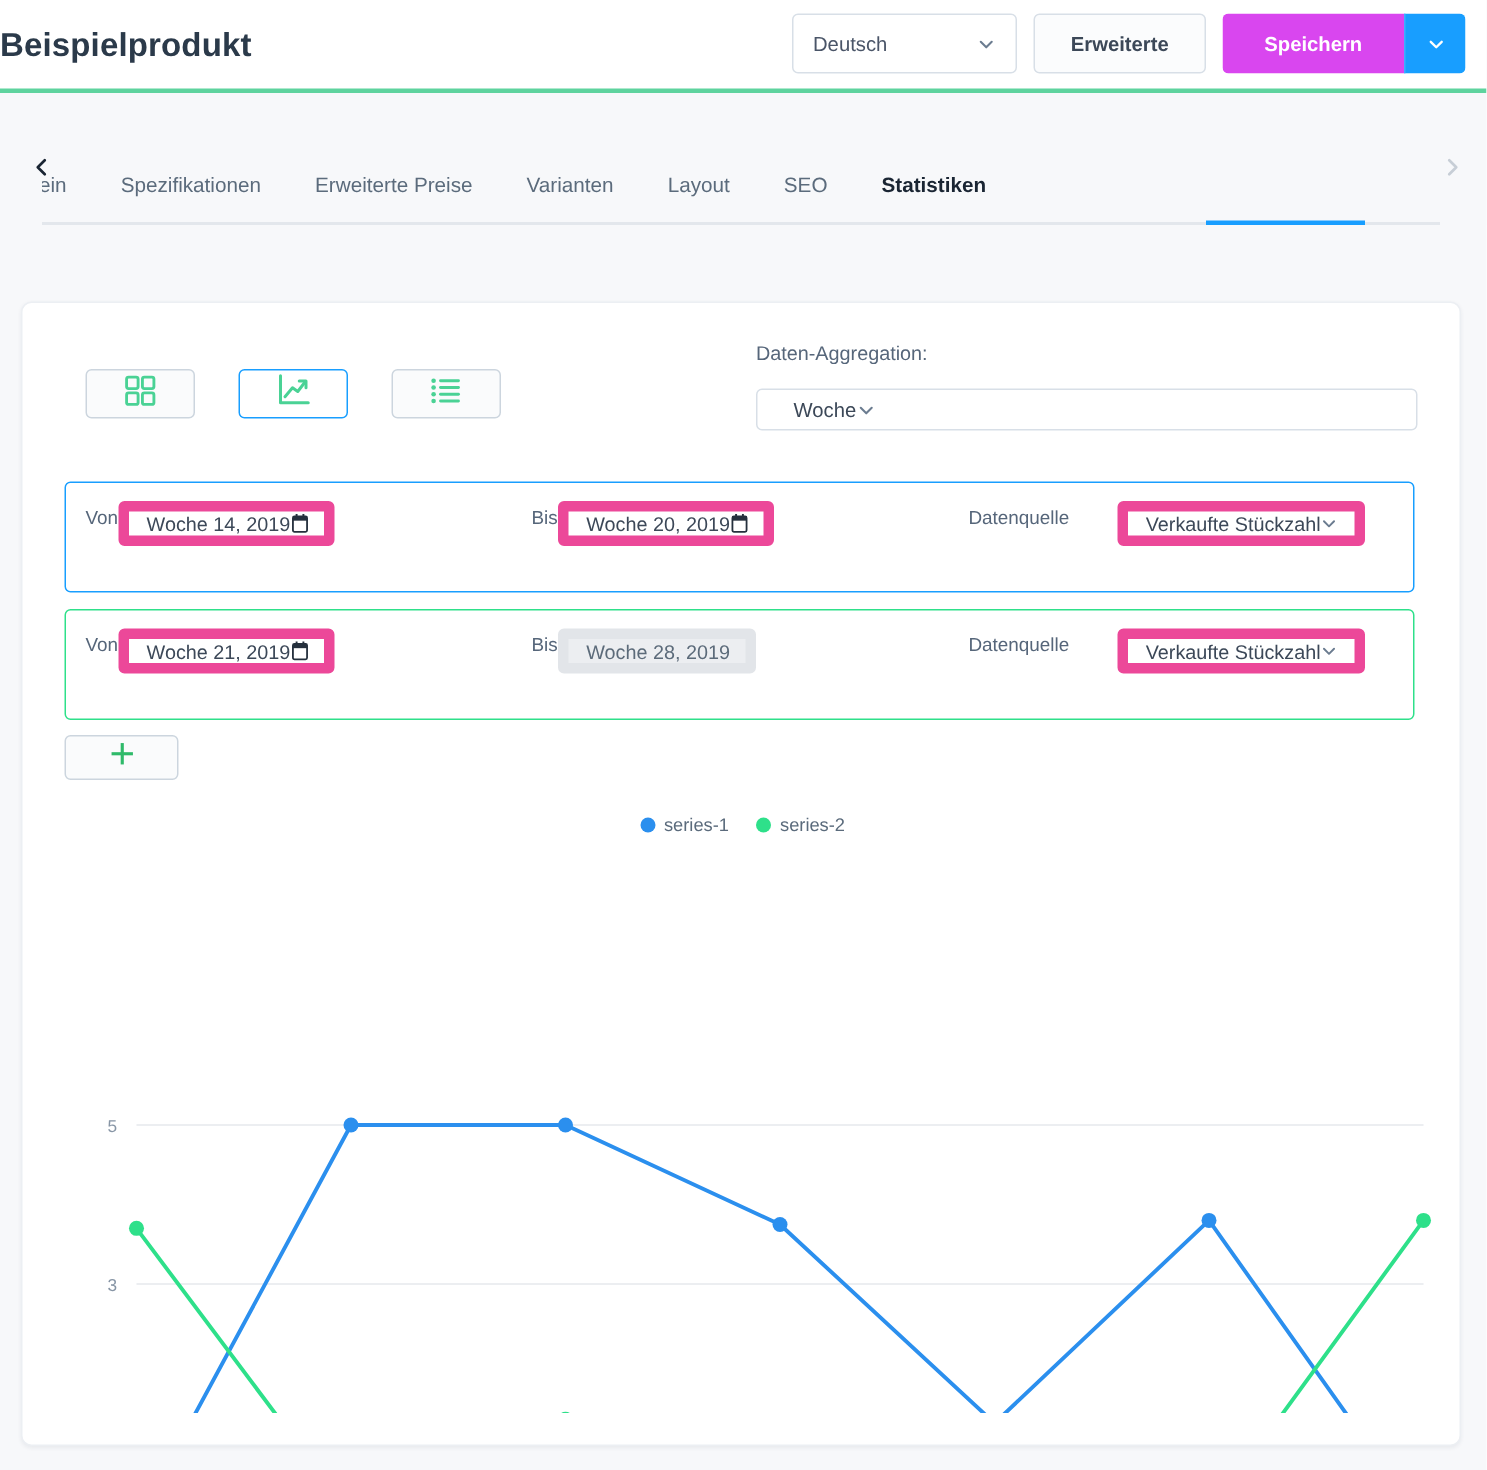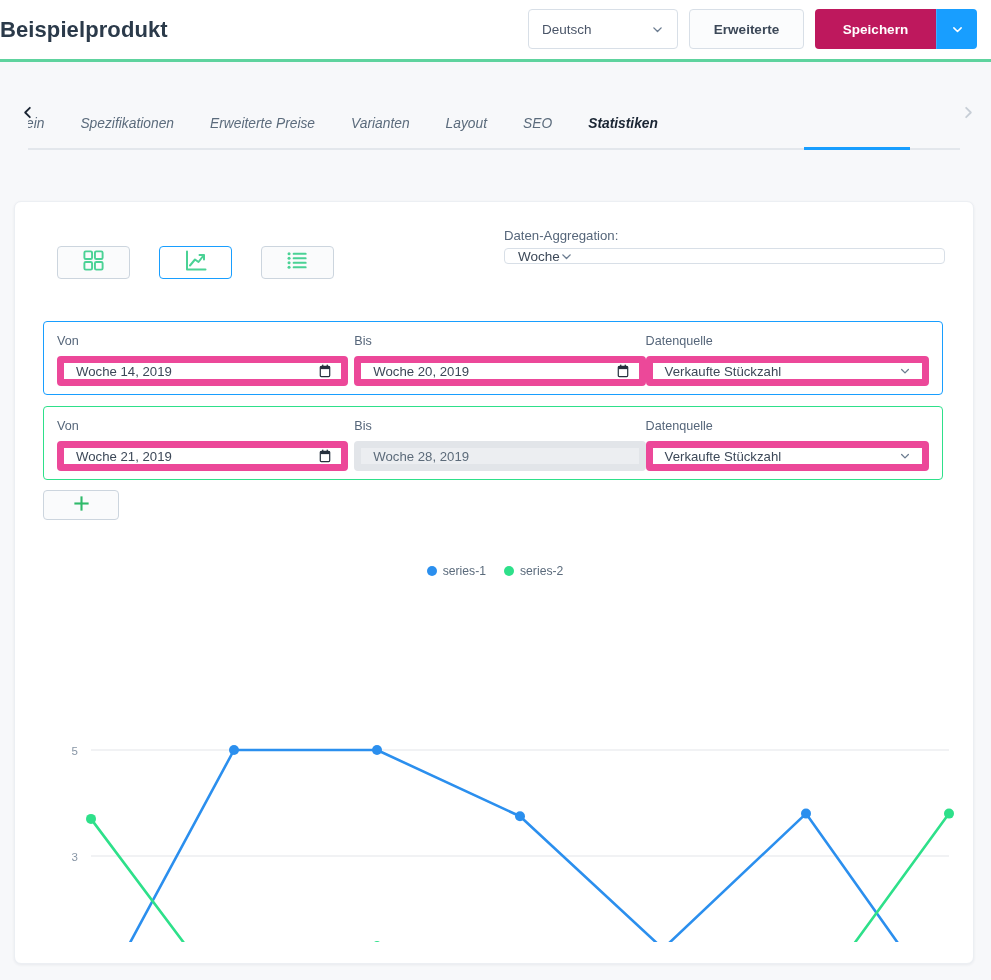--- a/index.html
+++ b/index.html
@@ -28,34 +28,34 @@
     display:flex;align-items:center;justify-content:space-between;padding:0 13px;
     font-size:13.5px;color:#4a5568;box-sizing:border-box;gap:16px;
   }
   .btn-cancel{
     height:40px;min-width:115px;border:1px solid #d8dfe7;border-radius:4px;background:#fbfcfd;
     display:flex;align-items:center;justify-content:center;font-size:13.5px;font-weight:bold;color:#3c4858;
     padding:0 16px;box-sizing:border-box;
   }
   .btn-save-group{display:flex;height:40px;border-radius:4px;overflow:hidden;}
   .btn-save{
-    background:#be185d;color:#fff;font-size:13.5px;font-weight:bold;
+    background:#d946ef;color:#fff;font-size:13.5px;font-weight:bold;
     display:flex;align-items:center;justify-content:center;min-width:93px;padding:0 14px;
   }
   .btn-save-caret{
     background:#189eff;width:40px;display:flex;align-items:center;justify-content:center;
     border-left:1px solid #3eadff;
   }
   .chev{display:inline-block;}
   .chev svg{display:block;}
 
   
   .tabstrip{
     position:relative;height:88px;background:#f7f8fa;
-    display:flex;font-style:italic;
+    display:flex;
   }
   .tab-scroll-left,.tab-scroll-right{
     position:absolute;bottom:26px;width:26px;display:flex;align-items:center;justify-content:center;
   }
   .tab-scroll-left{left:14px;}
   .tab-scroll-right{right:10px;}
   .tabs{
     display:flex;align-items:flex-end;gap:0;
     margin-left:28px;width:932px;overflow:hidden;position:relative;
   }
@@ -82,60 +82,60 @@
   
   .viewbar{position:absolute;left:42px;top:44px;display:flex;gap:29px;}
   .vbtn{
     width:73px;height:33px;border:1px solid #ccd5de;border-radius:4px;background:#fafbfc;
     display:flex;align-items:center;justify-content:center;box-sizing:border-box;
   }
   .vbtn.active{border:1px solid #189eff;background:#ffffff;}
 
   
   .agg{position:absolute;left:489px;top:26px;width:441px;}
-  .agg-label{font-size:13.2px;color:#56667a;margin-bottom:5px;}
+  .agg-label{font-size:13.2px;color:#56667a;margin-bottom:16px;}
   .agg-select{
-    height:16px;border:1px solid #d8dfe7;border-radius:4px;background:#fff;
-    display:flex;align-items:center;justify-content:flex-start;padding:0 13px;
+    height:28px;border:1px solid #d8dfe7;border-radius:4px;background:#fff;
+    display:flex;align-items:center;justify-content:flex-start;padding:0 24px;
     font-size:13.5px;color:#3c4858;box-sizing:border-box;
   }
 
   
   .range-row{
     position:absolute;left:28px;width:900px;height:74px;border-radius:4px;box-sizing:border-box;
     padding:12px 13px 0 13px;
   }
   .range-row.r1{top:119px;border:1.5px solid #189eff;}
   .range-row.r2{top:204px;border:1.5px solid #2ee08a;}
   .range-fields{display:flex;}
-  .fgroup{display:flex;flex-direction:column;}
+  .fgroup{display:flex;flex-direction:row;align-items:center;}
   .fgroup.von{width:296px;}
   .fgroup.bis{width:296px;margin-left:6px;}
-  .fgroup.src{width:288px;}
+  .fgroup.src{width:288px;gap:32px;}
   .flabel{font-size:12.6px;color:#56667a;margin-bottom:8px;}
   .finput{
     height:30px;border:7px solid #ec4899;border-radius:4px;background:#fff;
     display:flex;align-items:center;justify-content:space-between;padding:0 10px 0 12px;
     font-size:13.2px;color:#3c4858;box-sizing:border-box;
   }
   .finput.disabled{background:#eceef1;border-color:#e2e5e9;color:#5c6b7a;}
   .finput.sel{padding-right:11px;}
   .cal svg{display:block;}
 
   .addbtn{
     position:absolute;left:28px;top:288px;width:76px;height:30px;
     border:1px solid #ccd5de;border-radius:4px;background:#fafbfc;
     display:flex;align-items:center;justify-content:center;box-sizing:border-box;
   }
 
   
   .chart-wrap{position:absolute;left:0;top:330px;width:960px;height:410px;}
   .chart-svg{display:block;}
   .legend{
-    position:absolute;top:362px;left:0;width:960px;
+    position:absolute;top:341px;left:0;width:960px;
     display:flex;align-items:center;justify-content:center;gap:18px;
   }
   .legend-item{display:flex;align-items:center;gap:6px;font-size:12.2px;color:#5b6b7c;}
   .legend-dot{width:10px;height:10px;border-radius:50%;display:block;}
 </style>
 </head>
 <body>
 
 <div class="topbar">
   <div class="product-title">Beispielprodukt</div>

